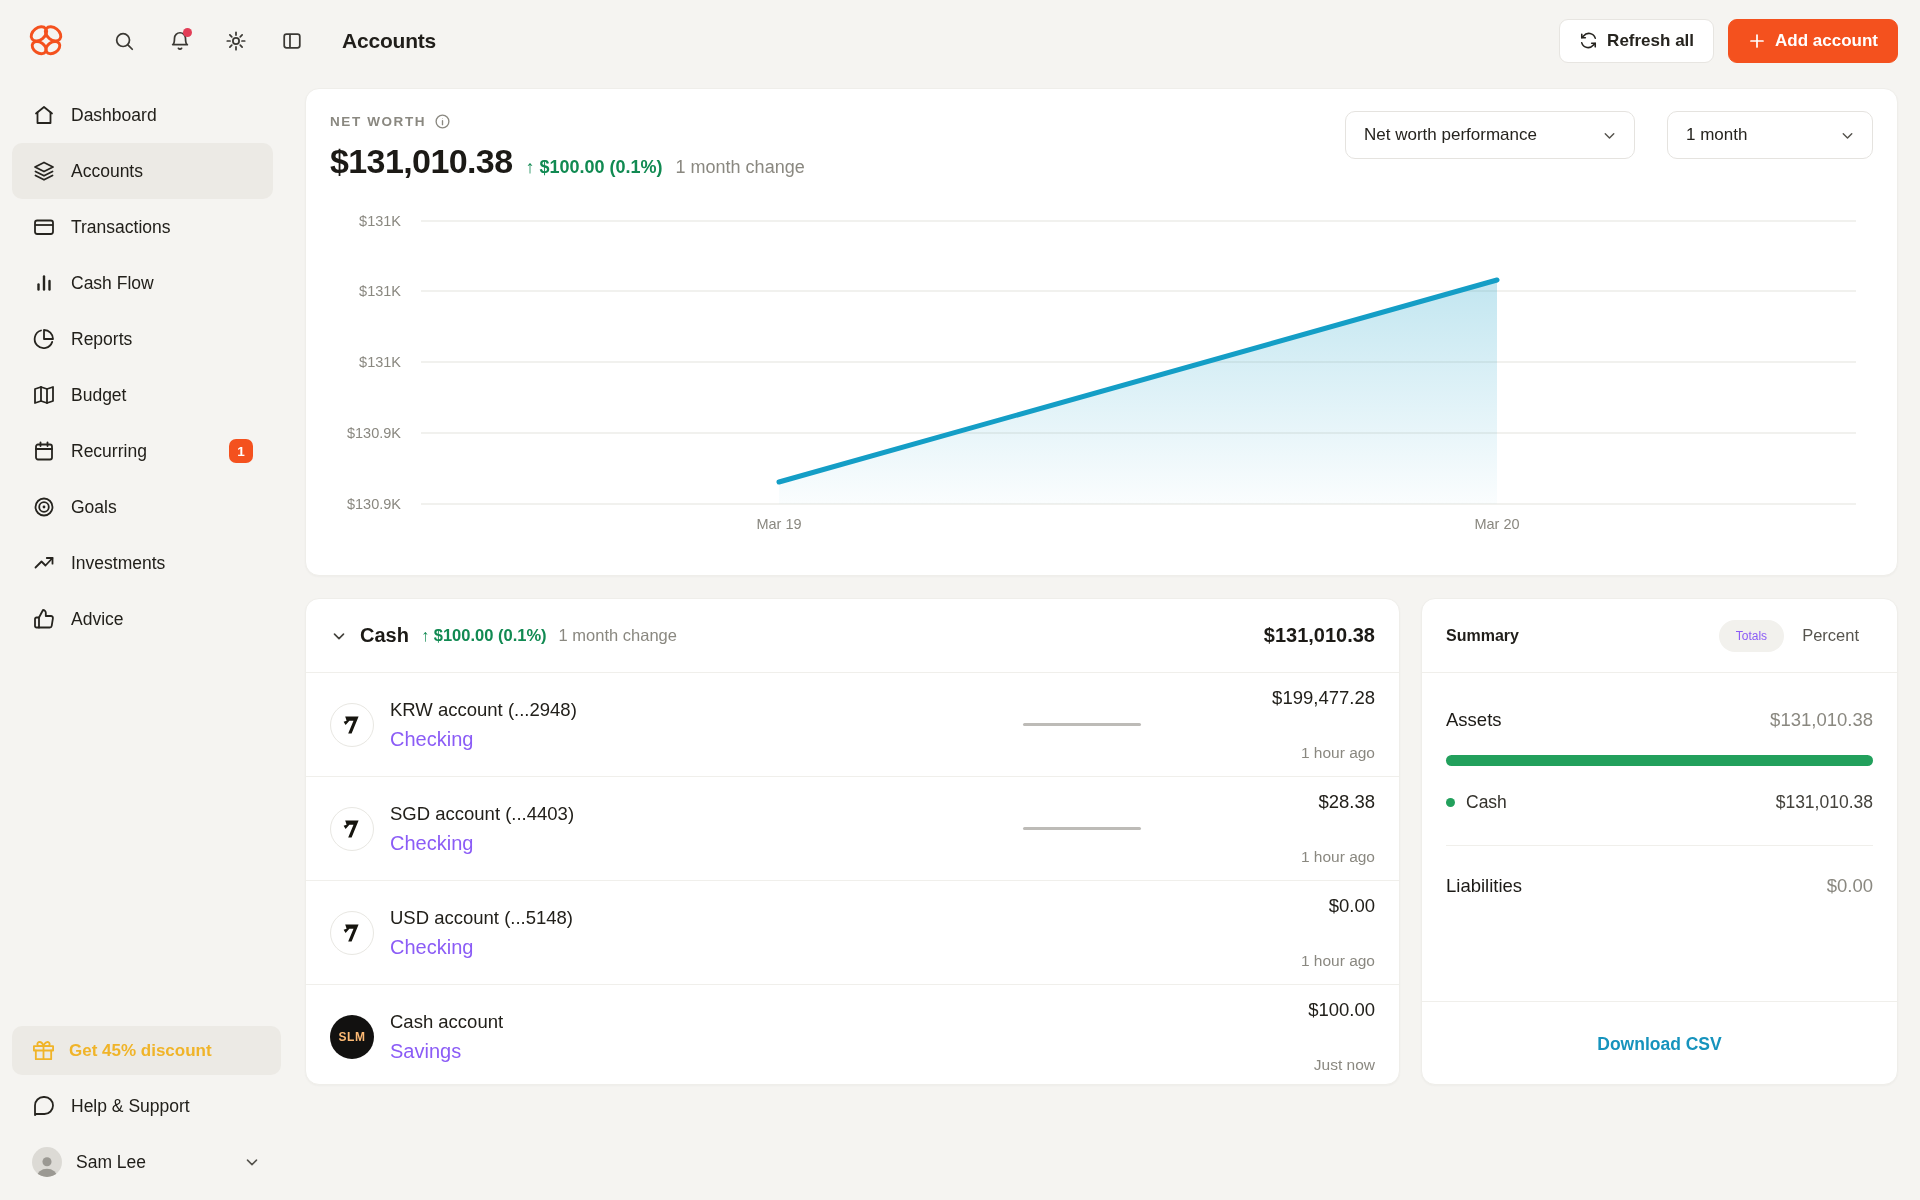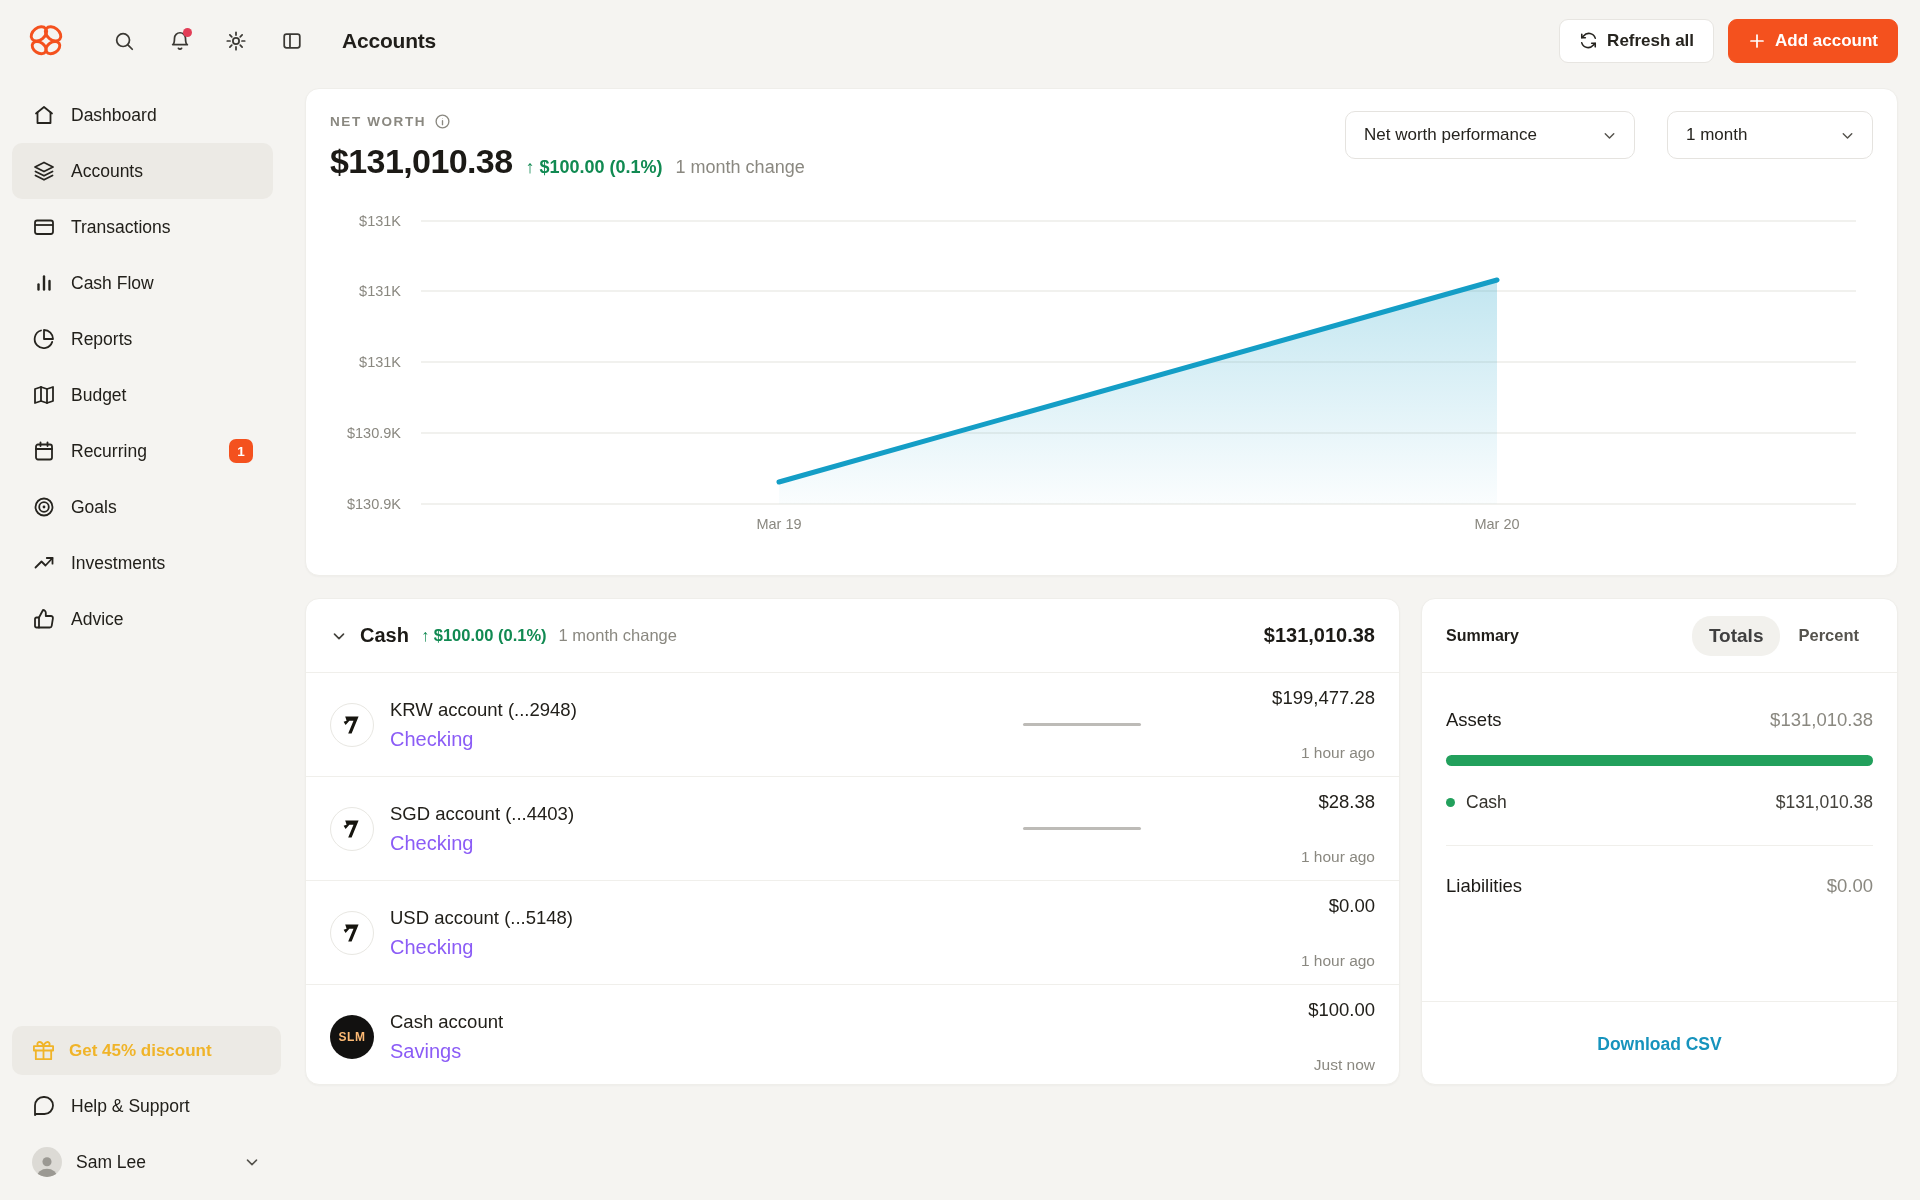--- a/index.html
+++ b/index.html
@@ -73,22 +73,22 @@
   .acct-type { font-size:20px; color:#8b5cf6; }
   .acct-spark { position:absolute; left:717px; top:50px; width:118px; height:3px; background:#BDBBB7; border-radius:2px; }
   .acct-right { margin-left:auto; display:flex; flex-direction:column; gap:7px; align-items:flex-end; }
   .acct-balance { font-size:18.5px; font-weight:500; color:#22201B; }
   .acct-updated { font-size:15.5px; color:#8A8880;margin-top:28px; }
 
   
   .sum-header { height:73px; display:flex; align-items:center; padding:0 24px; }
   .sum-title { font-size:16px; font-weight:700; }
   .sum-tabs { margin-left:auto; display:flex; align-items:center; gap:4px; }
-  .tab-pill { padding:9px 17px; border-radius:19px; font-size:19px; font-weight:700; color:#404040; background:#F2F1ED; cursor:pointer; }
-  .tab-plain { padding:9px 14px; font-size:16.5px; font-weight:700; color:#56544E; cursor:pointer; }
+  .tab-pill { padding:9px 17px; border-radius:19px; font-size:12px; font-weight:400; color:#8b5cf6; background:#F2F1ED; cursor:pointer; }
+  .tab-plain { padding:9px 14px; font-size:16.5px; font-weight:400; color:#56544E; cursor:pointer; }
   .sum-body { padding:0 24px; }
   .sum-row { display:flex; align-items:center; justify-content:space-between; }
   .sum-row-assets { margin-top:36px; }
   .sum-label { font-size:18.5px; font-weight:400; color:#1C1A16; }
   .sum-value { font-size:18.5px; color:#8A8880; }
   .assets-bar { margin-top:24px; height:11px; border-radius:6px; background:#22A05C; }
   .legend-row { margin-top:26px; display:flex; align-items:center; }
   .legend-dot { width:9px; height:9px; border-radius:50%; background:#22A05C; margin-right:11px; }
   .legend-label { font-size:17.5px; color:#34322C; }
   .legend-value { margin-left:auto; font-size:17.5px; color:#44423C; }

